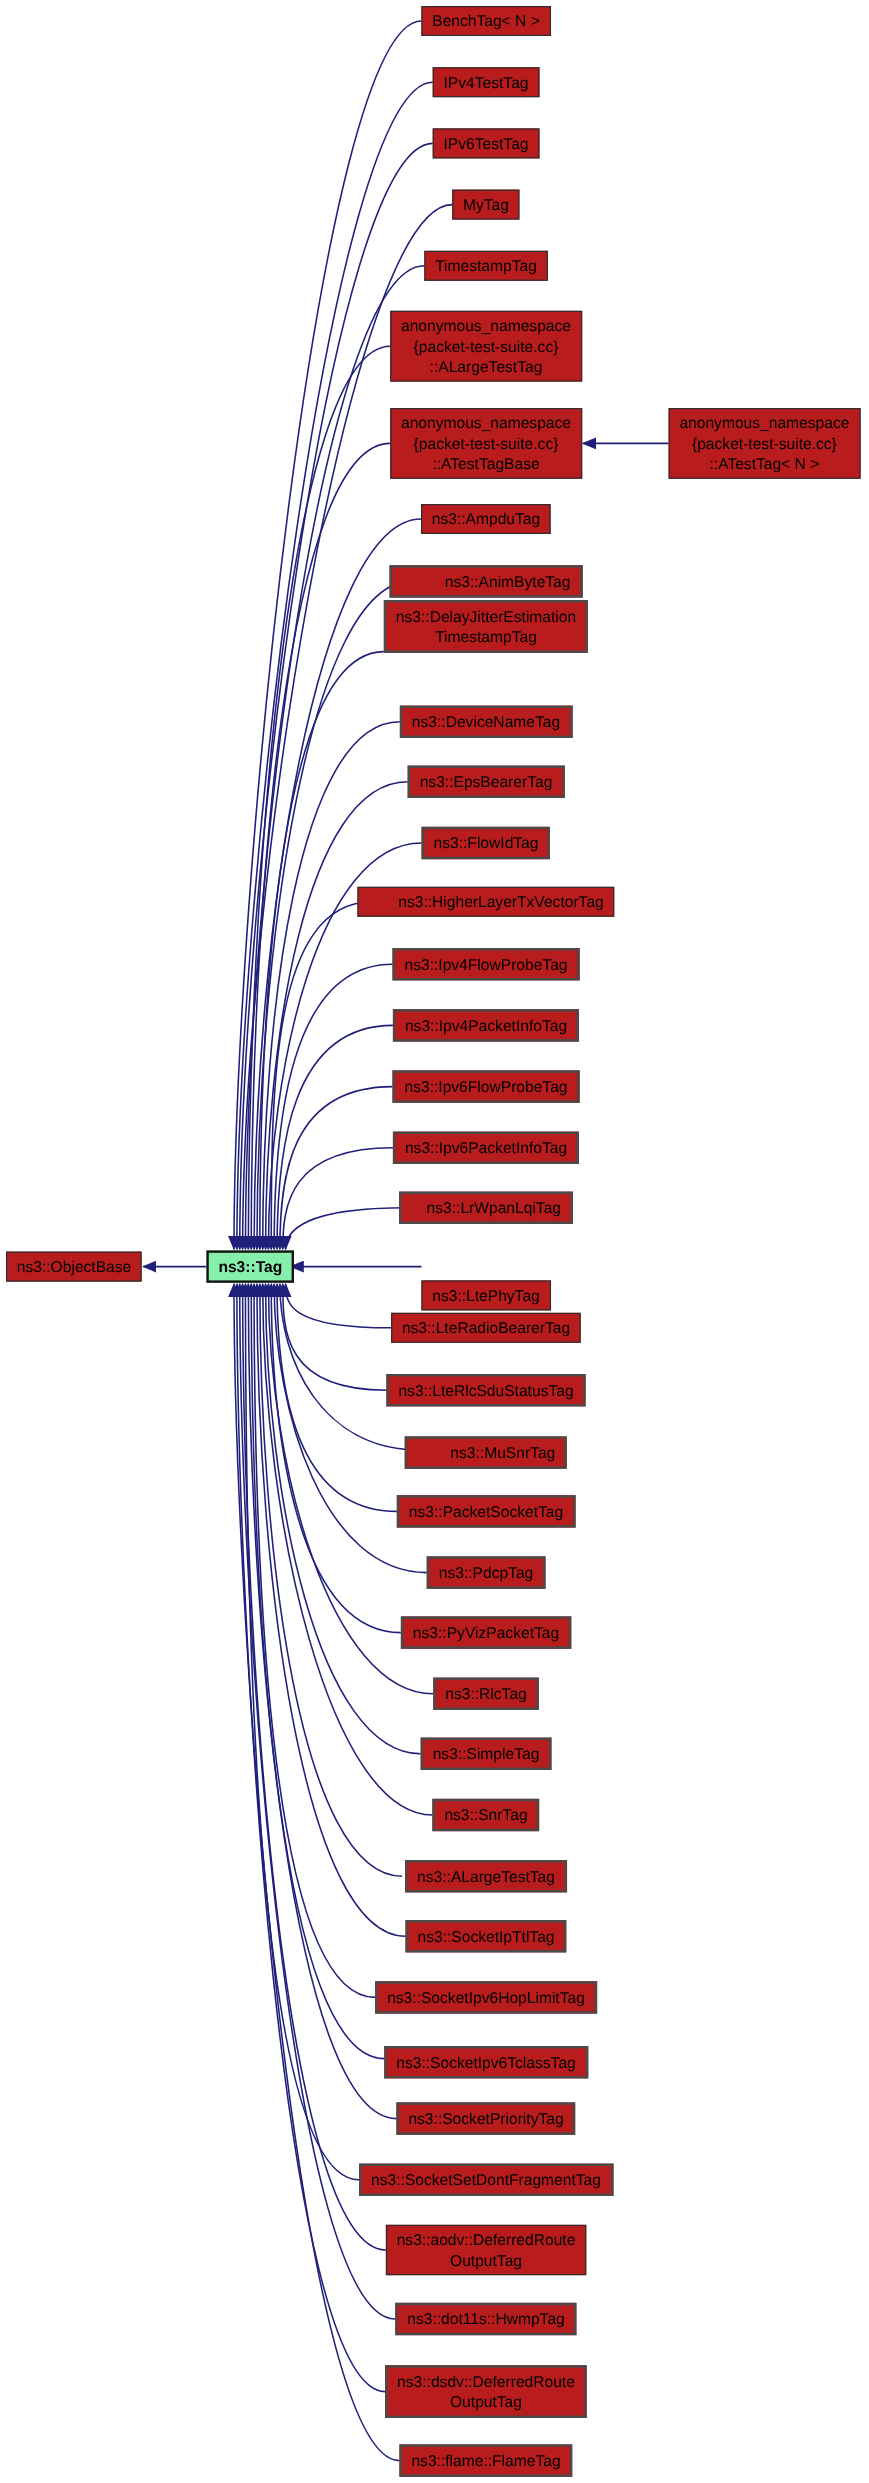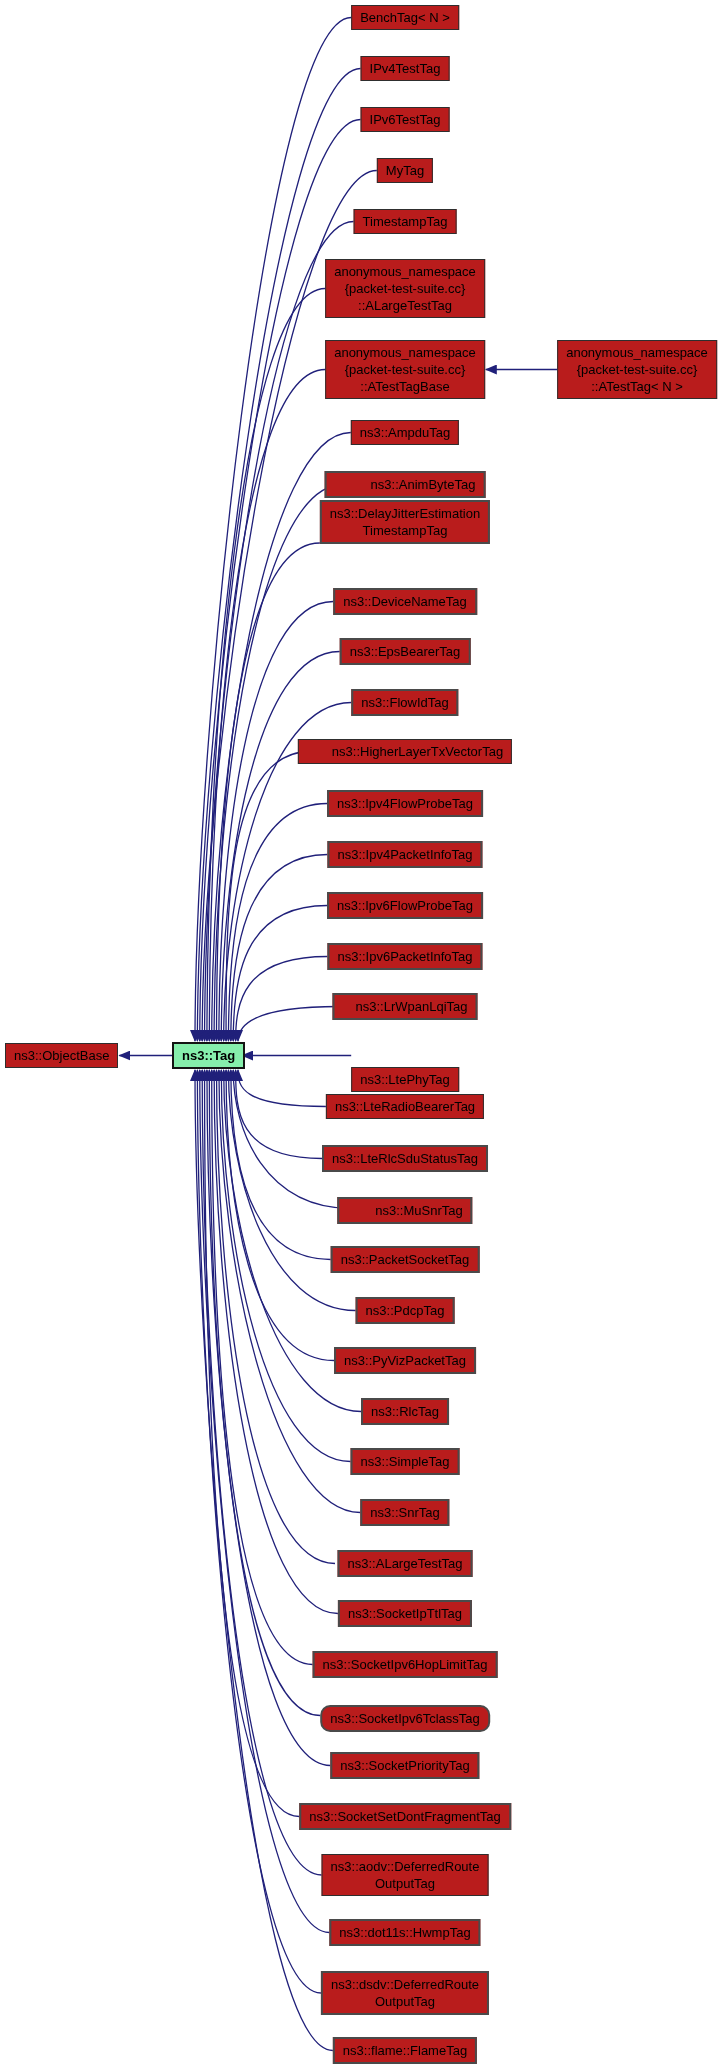--- a/index.html
+++ b/index.html
@@ -198,21 +198,21 @@
       </div>
       <div class="node center-col thick" id="node-socketiptostag" style="top: 1550px;">
         <div class="line">ns3::ALargeTestTag</div>
       </div>
       <div class="node center-col thick" id="node-socketipttltag" style="top: 1600px;">
         <div class="line">ns3::SocketIpTtlTag</div>
       </div>
       <div class="node center-col thick" id="node-socketipv6hoplimittag" style="top: 1651px;">
         <div class="line">ns3::SocketIpv6HopLimitTag</div>
       </div>
-      <div class="node center-col thick" id="node-socketipv6tclasstag" style="top: 1705px; border-radius: 10px;">
+      <div class="node center-col thick" id="node-socketipv6tclasstag" style="top: 1705px;">
         <div class="line">ns3::SocketIpv6TclassTag</div>
       </div>
       <div class="node center-col thick" id="node-socketprioritytag" style="top: 1752px;">
         <div class="line">ns3::SocketPriorityTag</div>
       </div>
       <div class="node center-col thick" id="node-socketsetdontfragmenttag" style="top: 1803px;">
         <div class="line">ns3::SocketSetDontFragmentTag</div>
       </div>
       <div class="node center-col" id="node-aodvdeferredrouteoutputtag" style="top: 1854px;">
         <div class="line">ns3::aodv::DeferredRoute</div>

